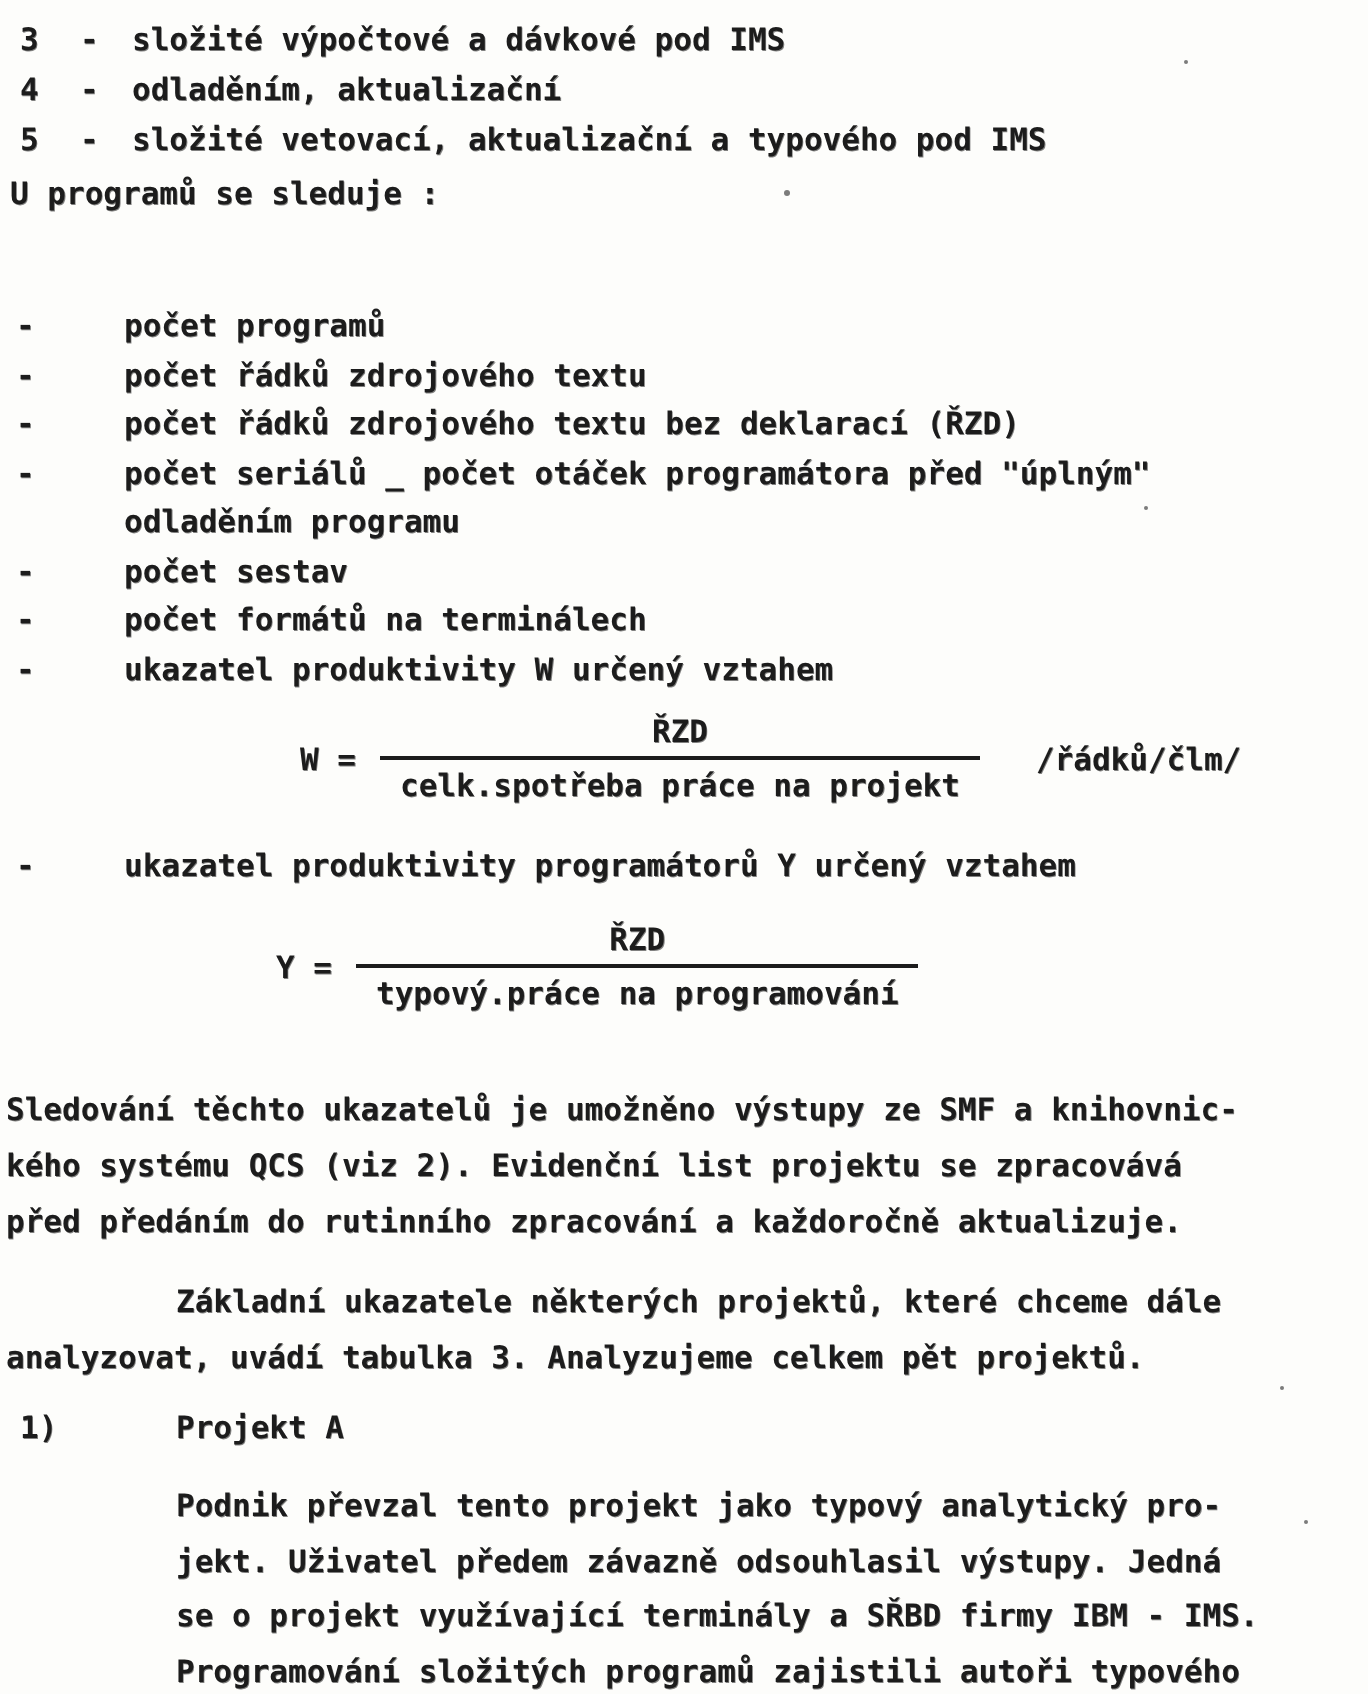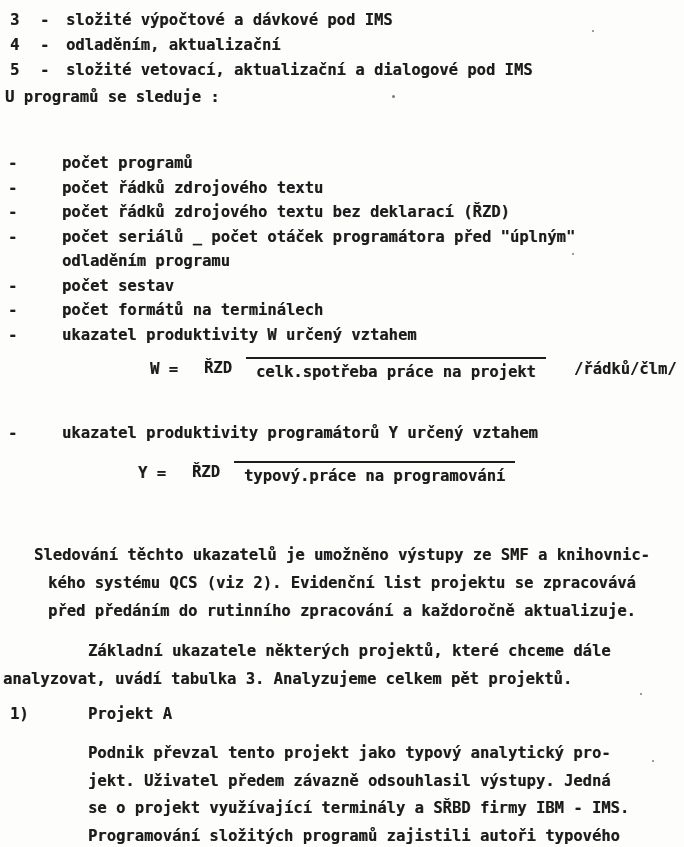--- a/index.html
+++ b/index.html
@@ -29,31 +29,31 @@
   
   .metrics{top:151px;left:8px;right:8px;line-height:24.5px;}
   .bullet-row{display:flex;}
   .bullet-dash{width:54px;flex:0 0 54px;}
   .bullet-cont{padding-left:54px;}
 
   
   .formula-row{display:flex;align-items:center;}
   .formula-w{top:357px;left:150px;}
   .formula-y{top:461px;left:138px;}
-  .frac{display:flex;align-items:center;margin-left:12px;}
+  .frac{display:flex;flex-direction:column;align-items:center;margin-left:12px;}
   .frac-num{padding:0 14px 3px;}
   .frac-den{border-top:2px solid currentColor;padding:4px 10px 0;}
   .formula-unit{margin-left:28px;}
 
   
   .bullet-y{top:424px;left:8px;}
 
   
   .para{line-height:28px;}
-  .para-smf{top:541px;left:3px;right:3px;text-align:center;}
+  .para-smf{top:541px;left:3px;right:3px;}
   .para-tabulka{top:637px;left:3px;right:3px;}
   .indent{padding-left:85px;}
 
   
   .project-head{top:705px;left:10px;display:flex;}
   .project-num{width:78px;flex:0 0 78px;}
   .u{text-underline-offset:4px;text-decoration-thickness:2px;}
   .project-body{top:740px;left:88px;right:10px;line-height:27.5px;}
 
   
@@ -76,21 +76,21 @@
       <span><span>složité výpočtové a dávkové pod </span><span class="u">IMS</span></span>
     </div>
     <div class="type-row">
       <span class="type-num">4</span>
       <span class="type-dash">-</span>
       <span>odladěním, aktualizační</span>
     </div>
     <div class="type-row">
       <span class="type-num">5</span>
       <span class="type-dash">-</span>
-      <span>složité vetovací, aktualizační a dialogové pod IMS</span>
+      <span>složité vetovací, aktualizační a typového pod IMS</span>
     </div>
   </div>
 
   <div class="abs intro">U programů se sleduje :</div>
 
   <div class="abs metrics">
     <div class="bullet-row">
       <span class="bullet-dash">-</span>
       <span>počet programů</span>
     </div>

